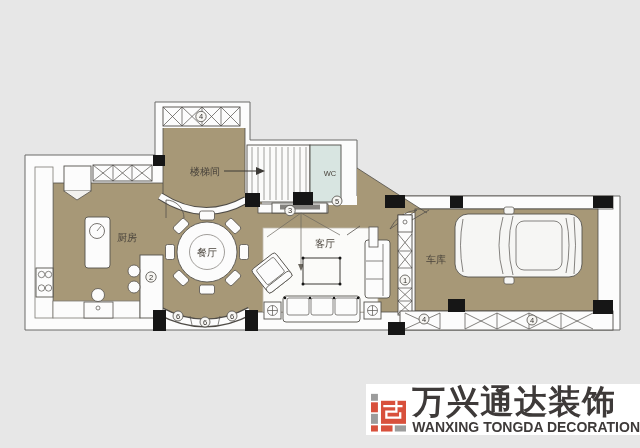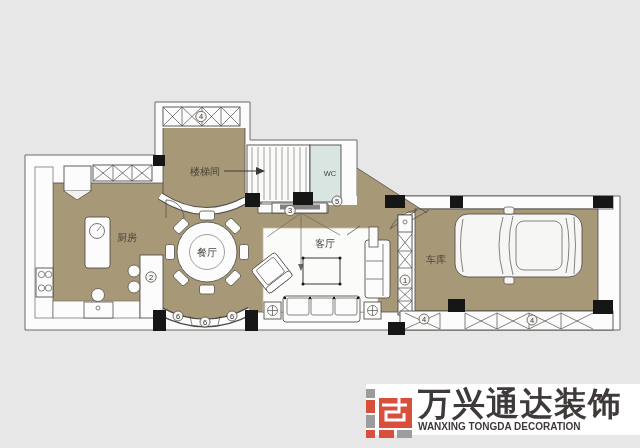--- a/index.html
+++ b/index.html
@@ -3,24 +3,24 @@
 <meta charset="utf-8">
 <style>
   html,body{margin:0;padding:0;background:#d4d4d4;}
   .stage{position:relative;width:640px;height:448px;background:#e7e7e7;overflow:hidden;
          font-family:"Liberation Sans",sans-serif;}
   .plan-svg{position:absolute;left:0;top:0;}
   .lbl{font-family:"Liberation Sans",sans-serif;font-size:10px;fill:#4a443c;}
   .lbl-sm{font-family:"Liberation Sans",sans-serif;font-size:7.5px;fill:#4a443c;}
   .mk{font-family:"Liberation Sans",sans-serif;font-size:7.5px;fill:#33302c;}
   .logo{position:absolute;left:366px;top:384px;width:274px;height:51px;background:#ffffff;
-        display:flex;align-items:center;gap:6px;box-sizing:border-box;}
+        display:flex;align-items:center;gap:6px;padding-left:5px;box-sizing:border-box;}
   .logo-txt{display:flex;flex-direction:column;justify-content:center;line-height:1;}
   .logo-cn{font-size:33px;font-weight:700;color:#3e3a39;letter-spacing:1px;white-space:nowrap;}
-  .logo-en{font-size:10px;font-weight:700;color:#3e3a39;letter-spacing:0px;margin-top:2px;white-space:nowrap;}
+  .logo-en{font-size:14px;font-weight:700;color:#3e3a39;letter-spacing:0px;margin-top:2px;white-space:nowrap;}
 </style>
 </head>
 <body>
 
 <div class="stage">
 
 <svg class="plan-svg" width="640" height="448" viewBox="0 0 640 448">
 
   <path d="M25,155 H155 V102 H250 V140 H357 V196 H620 V330 H25 Z" fill="#fcfcfc" stroke="#6b6b68" stroke-width="1"></path>
 

